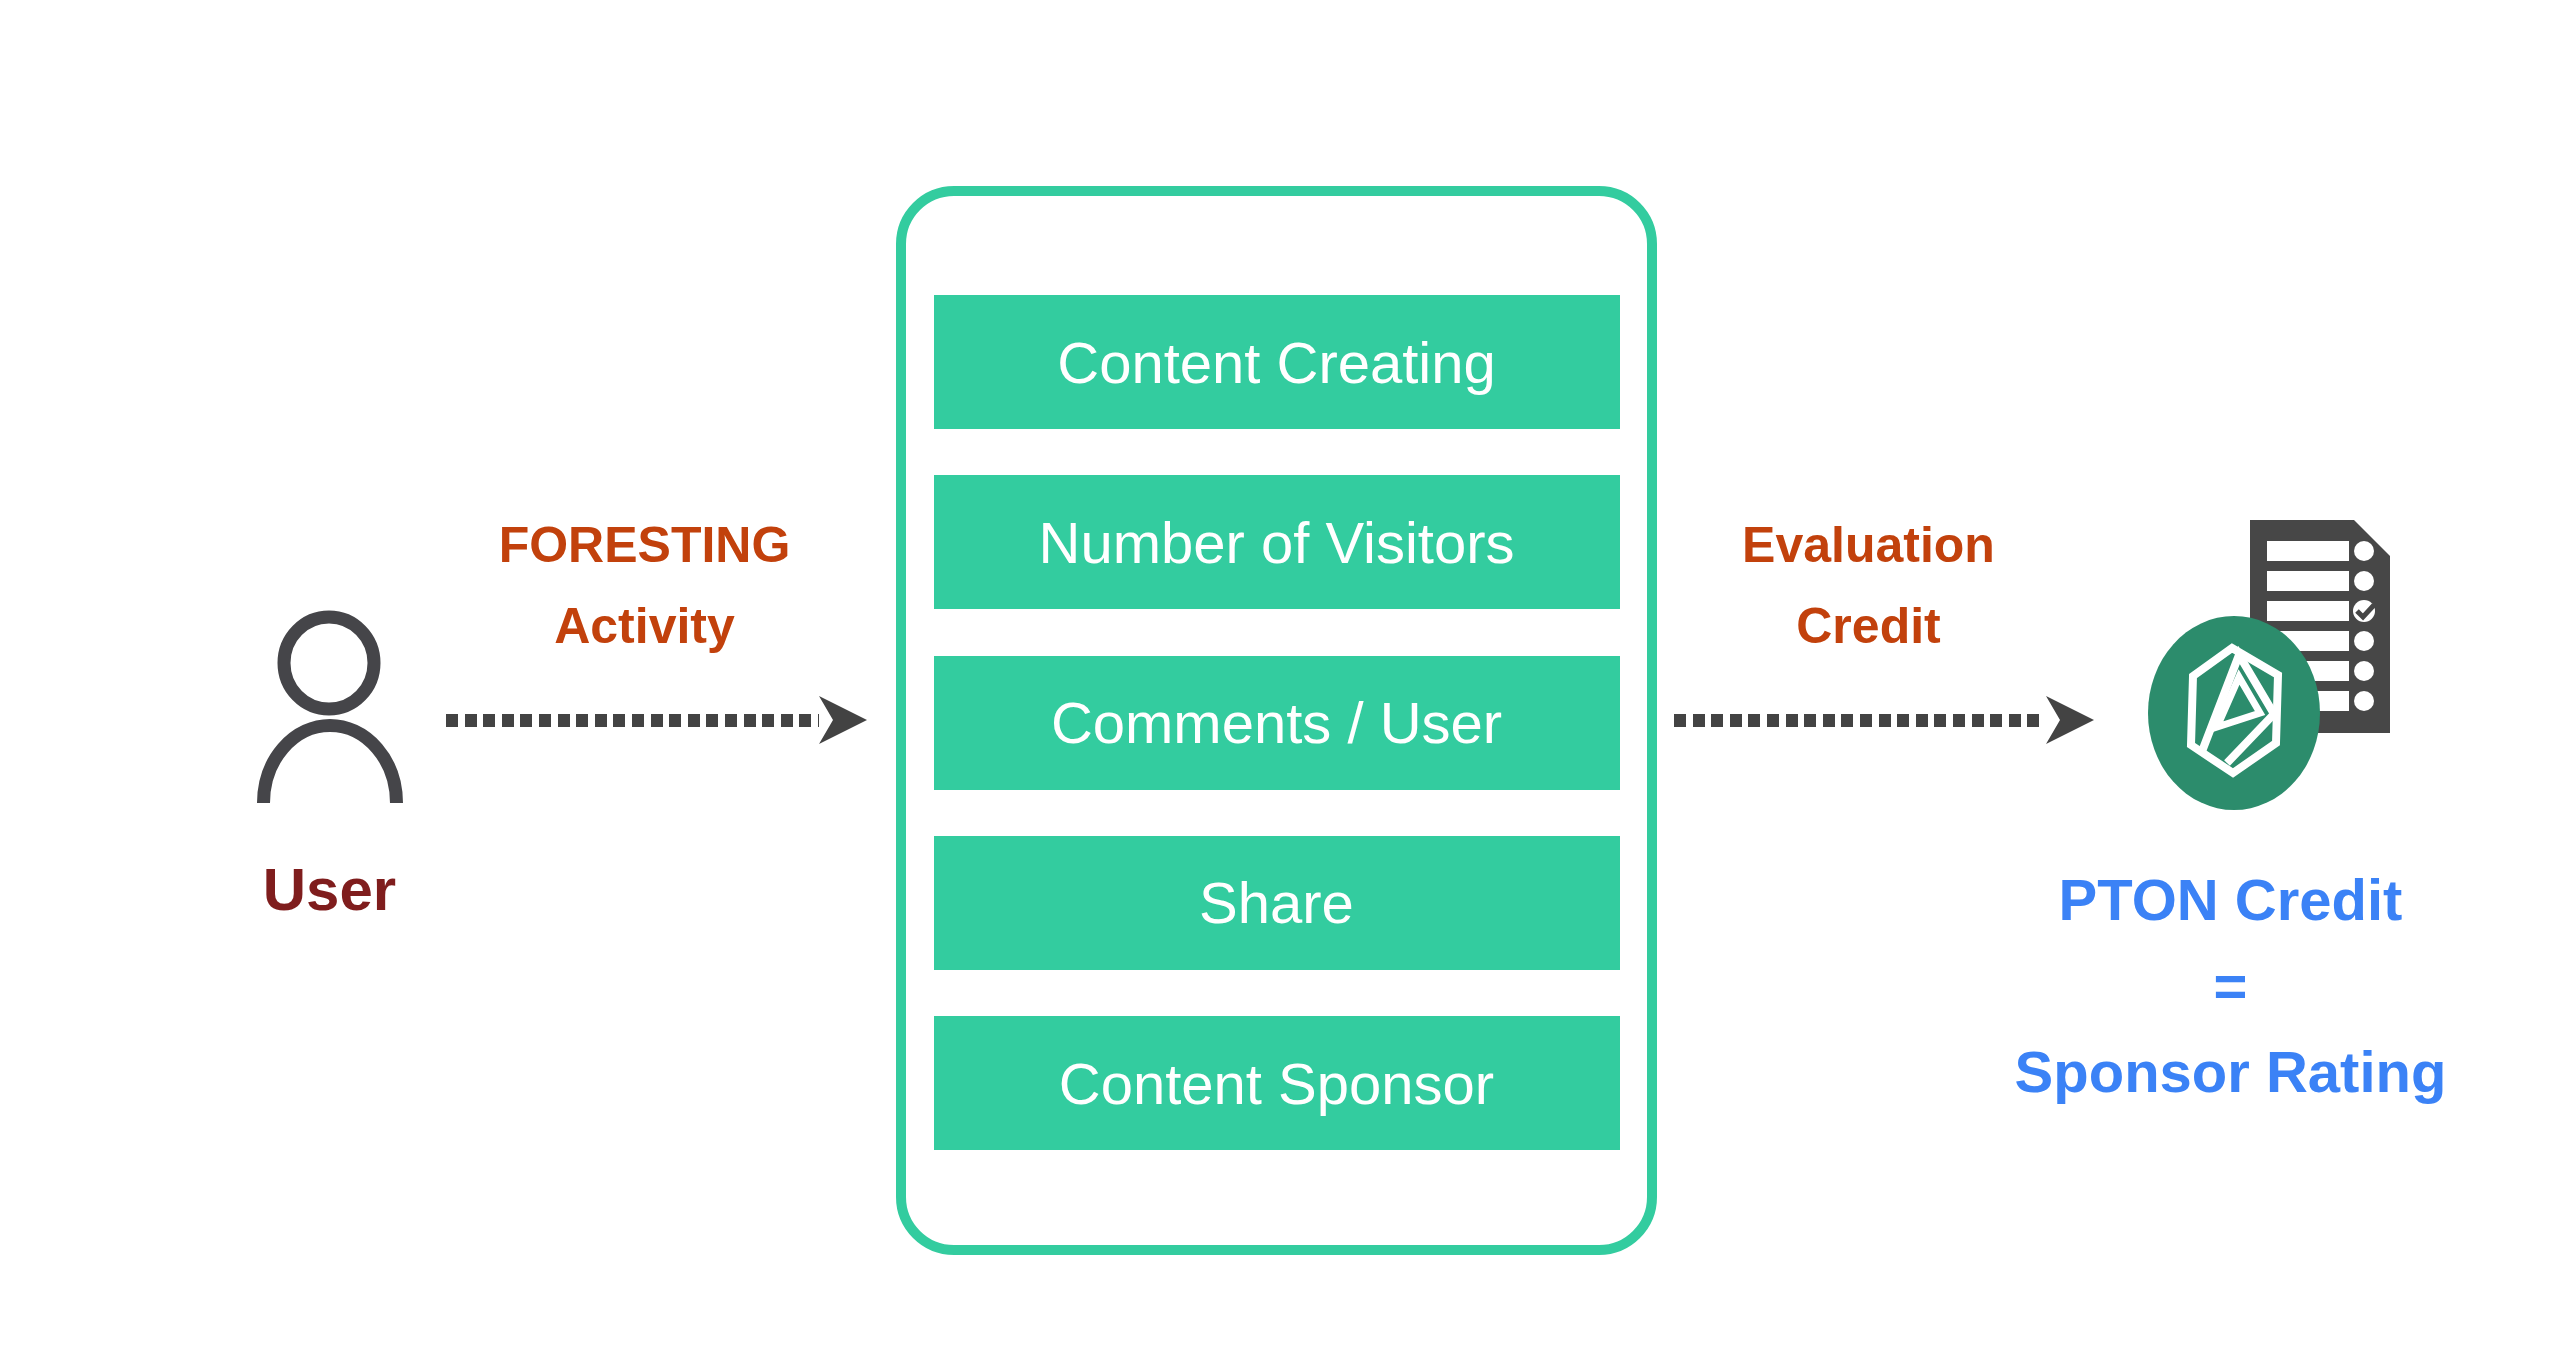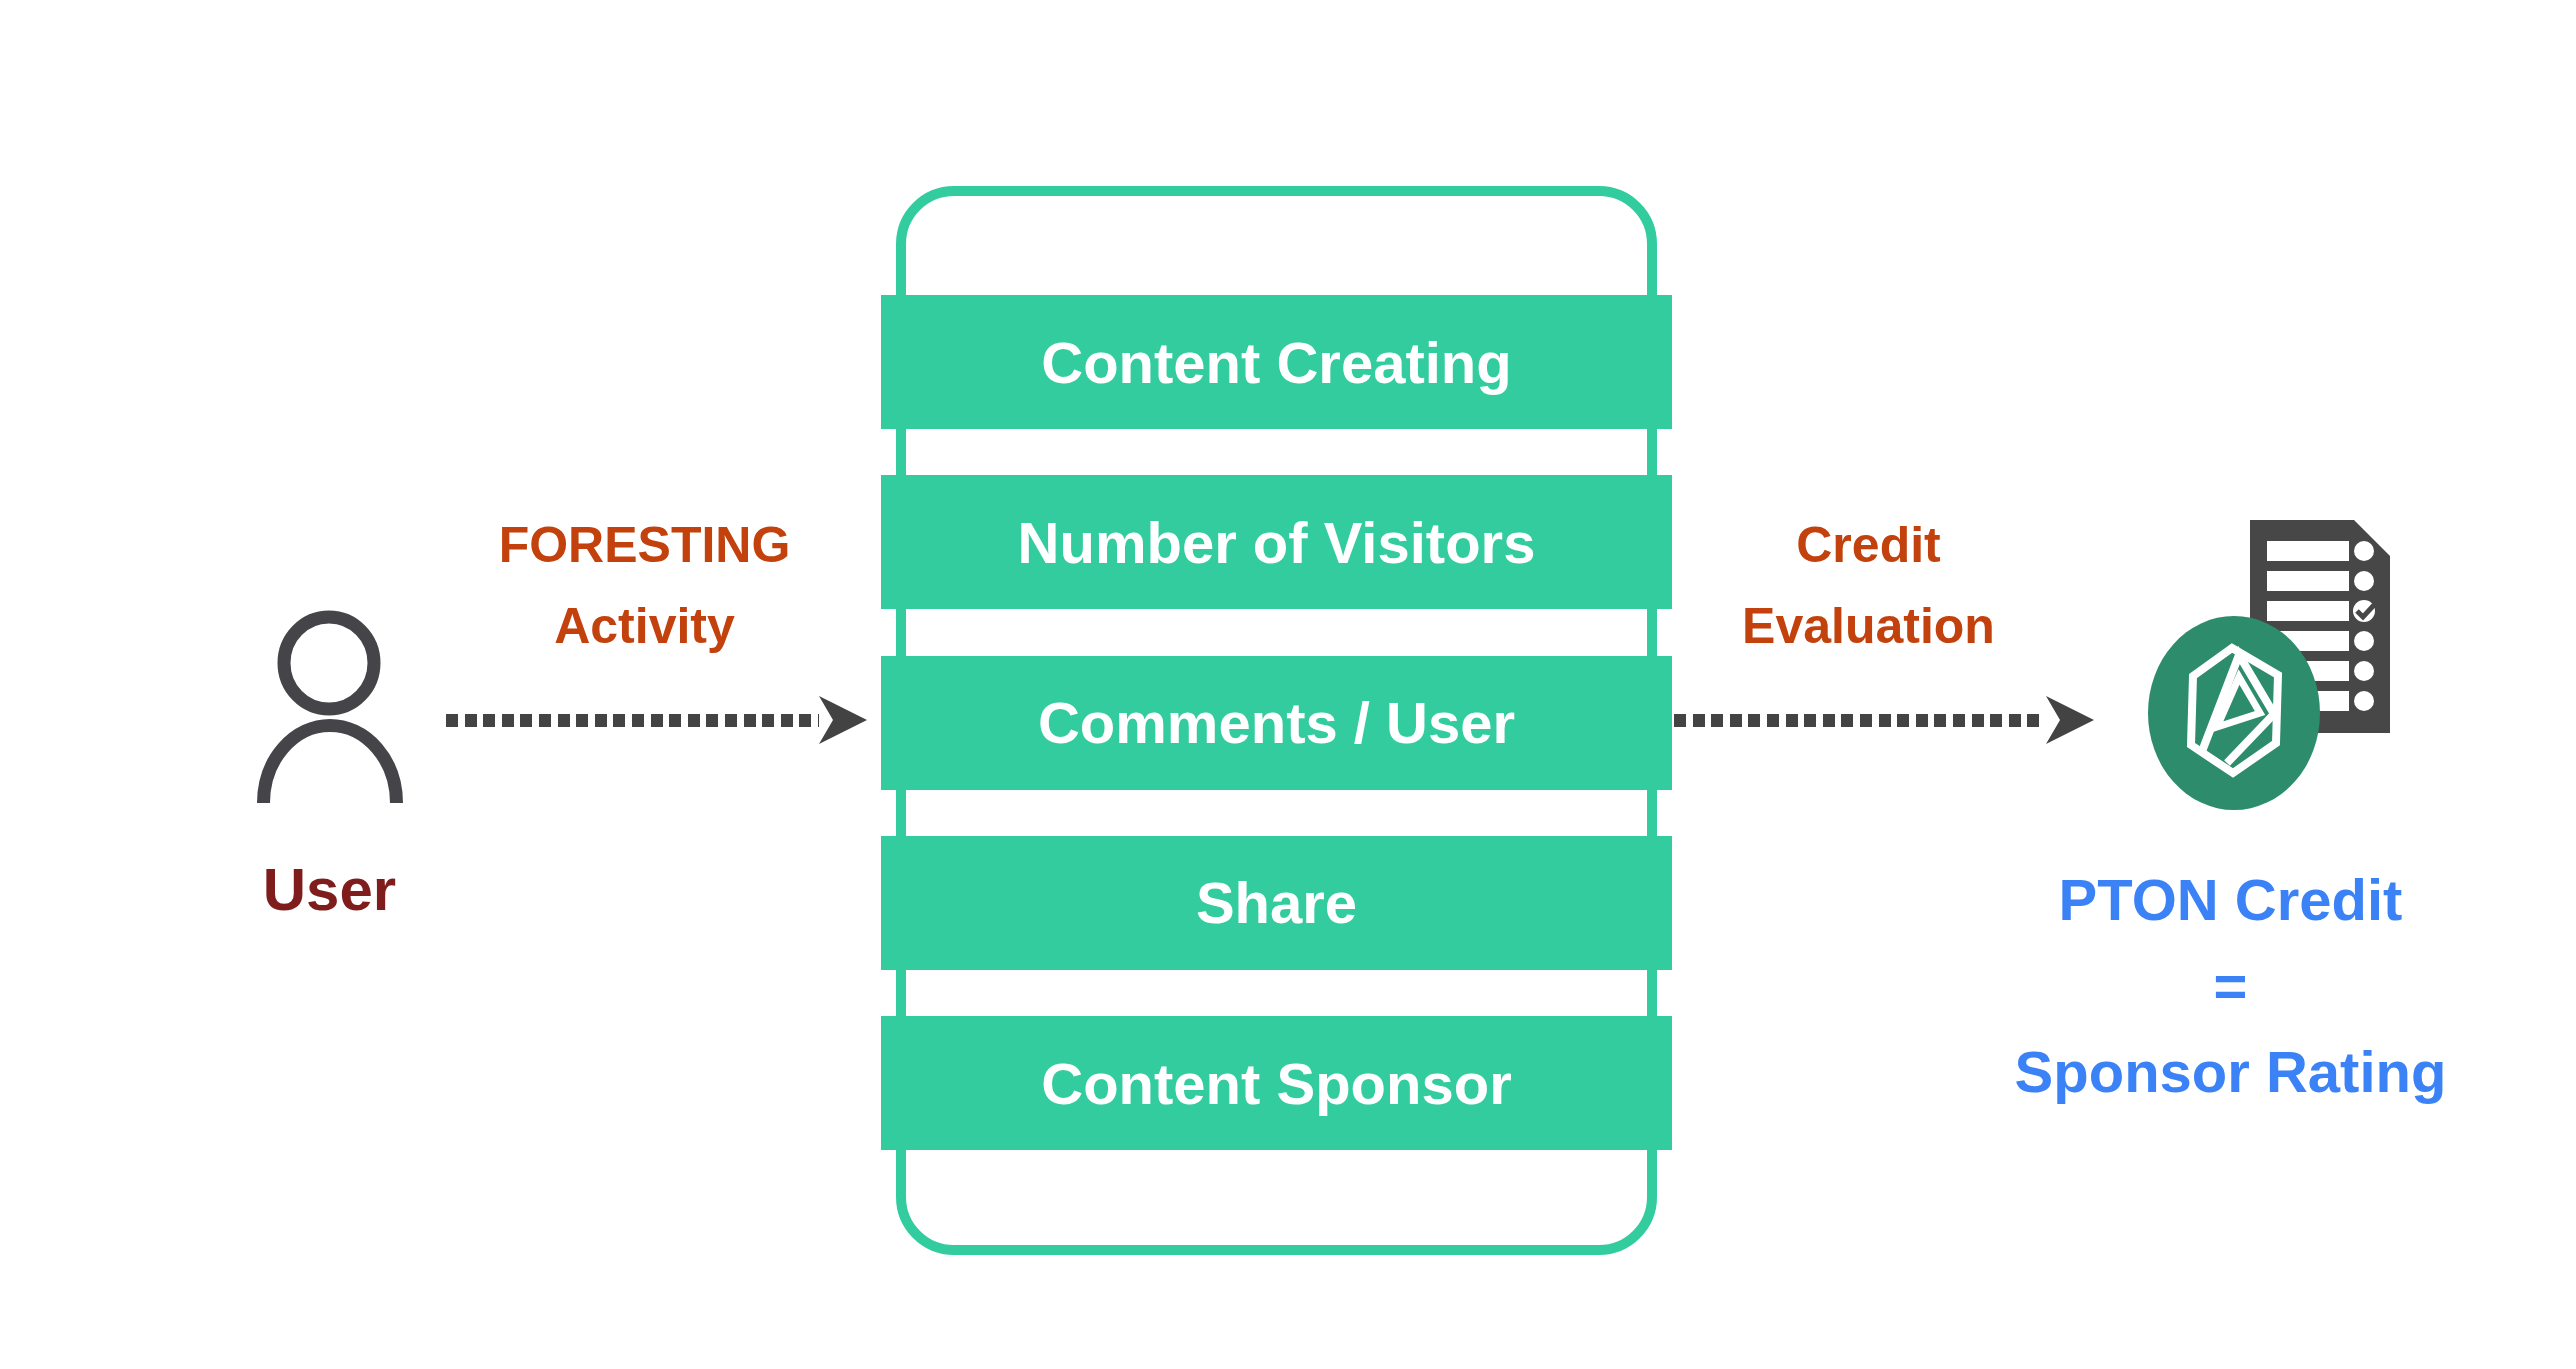--- a/index.html
+++ b/index.html
@@ -21,23 +21,23 @@
   }
   .arrowhead{position:absolute;top:696px;width:48px;height:48px;}
   
   .panel{
     position:absolute;left:896px;top:186px;width:761px;height:1069px;
     border:10px solid #33cc9f;border-radius:58px;box-sizing:border-box;
     display:flex;flex-direction:column;align-items:center;
     justify-content:space-between;padding:99px 0 95px;background:#ffffff;
   }
   .bar{
-    width:791px;height:134px;background:#33cc9f;color:#ffffff;
+    width:686px;height:134px;background:#33cc9f;color:#ffffff;
     display:flex;align-items:center;justify-content:center;
-    font-size:58px;font-weight:bold;white-space:nowrap;
+    font-size:58px;font-weight:normal;white-space:nowrap;
   }
   
   .user-icon{position:absolute;left:250px;top:595px;}
   .user-label{
     position:absolute;left:155px;top:855px;width:349px;text-align:center;
     font-size:60px;font-weight:600;color:#7f1d1d;
   }
   
   .report-icon{position:absolute;left:2250px;top:520px;}
   .logo-badge{position:absolute;left:2147px;top:615px;}
@@ -74,22 +74,22 @@
 
   <div class="panel">
     <div class="bar">Content Creating</div>
     <div class="bar">Number of Visitors</div>
     <div class="bar">Comments / User</div>
     <div class="bar">Share</div>
     <div class="bar">Content Sponsor</div>
   </div>
 
   <div class="green-label" style="left:1669px;">
+    <div>Evaluation</div>
     <div>Credit</div>
-    <div>Evaluation</div>
   </div>
 
   <div class="dots" style="left:1674px;width:371px;"></div>
   <div class="arrowhead" style="left:2046px;">
     <svg width="48" height="48" viewBox="0 0 48 48">
       <polygon points="0,0 48,24 0,48 14,24" fill="#434343"></polygon>
     </svg>
   </div>
 
   <div class="report-icon">

